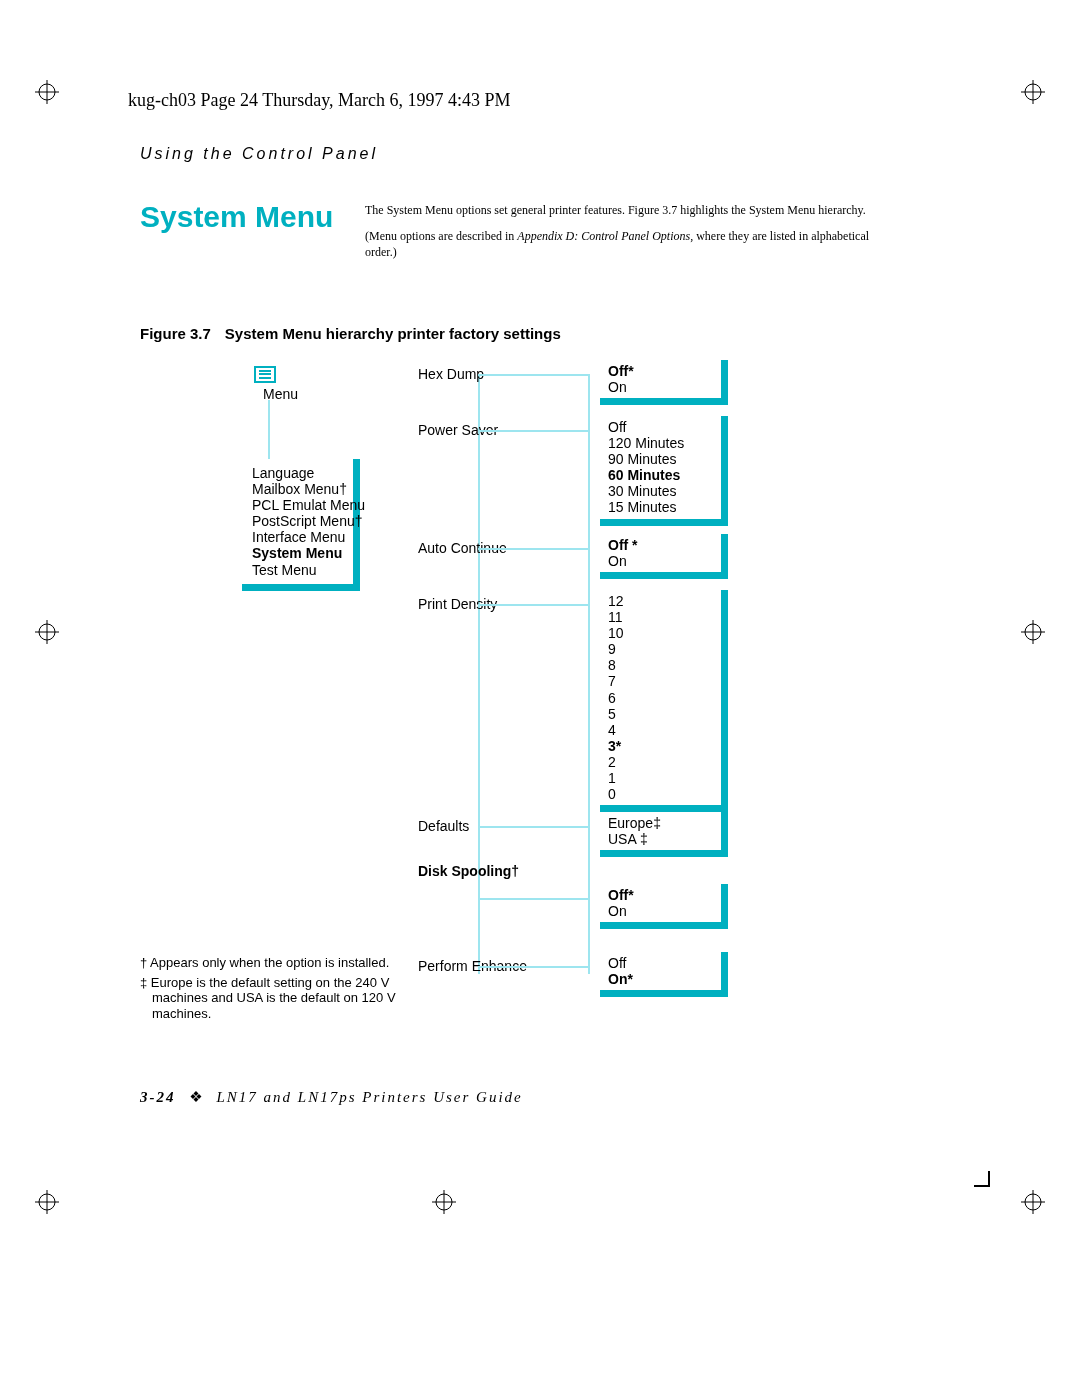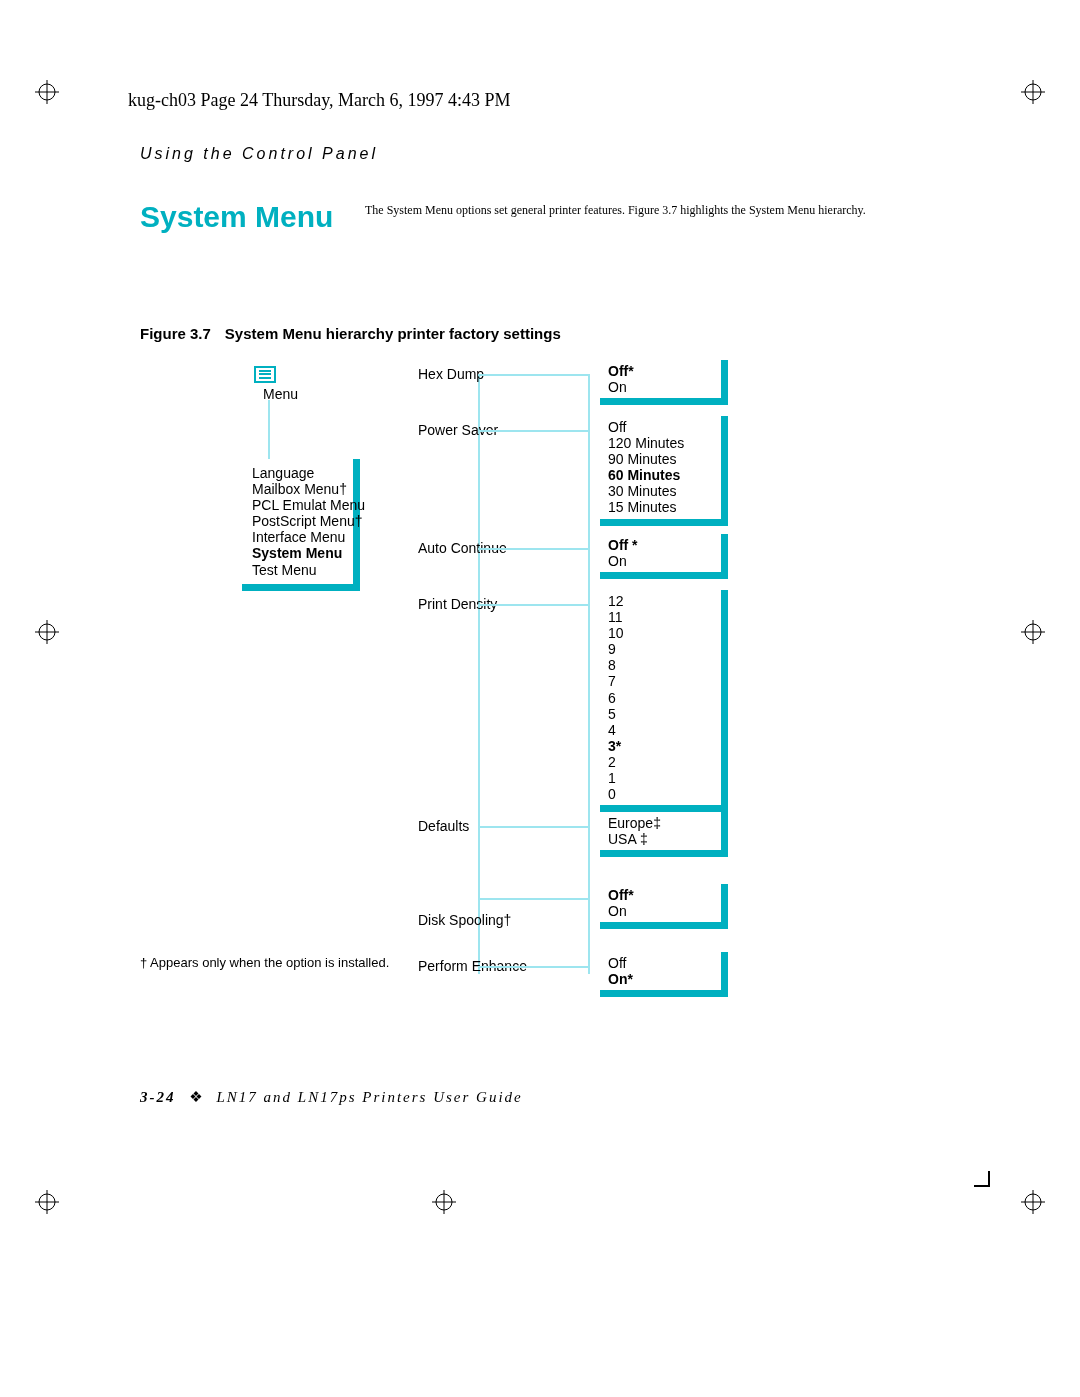--- a/index.html
+++ b/index.html
@@ -272,20 +272,23 @@
 
 <div class="header-line">kug-ch03  Page 24  Thursday, March 6, 1997  4:43 PM</div>
 
 <div class="running-head">Using the Control Panel</div>
 
 <div class="title">System Menu</div>
 
 <div class="intro">
   <div>The System Menu options set general printer features. Figure 3.7 highlights the System Menu hierarchy.</div>
   <div style="height:10px"></div>
+  <div>
+    <span>(Menu options are described in </span><span class="italic">Appendix D: Control Panel Options</span><span>, where they are listed in alphabetical order.)</span>
+  </div>
 </div>
 
 <div class="figcap">
   <span>Figure 3.7</span><span class="gap"></span><span>System Menu hierarchy printer factory settings</span>
 </div>
 
 <div class="diag">
 
   <div class="col1-icon">
       <div class="col1-icon-inner"></div>
@@ -302,21 +305,21 @@
       <div class="item">Test Menu</div>
     </div>
 
   <div class="col2-vline"></div>
   <div class="col2" id="col2">
       <div class="sub" style="top: 6px;">Hex Dump</div>
       <div class="sub" style="top: 62px;">Power Saver</div>
       <div class="sub" style="top: 180px;">Auto Continue</div>
       <div class="sub" style="top: 236px;">Print Density</div>
       <div class="sub" style="top: 458px;">Defaults</div>
-      <div class="sub" style="top: 552px;">Disk Spooling†</div>
+      <div class="sub" style="top: 503px; font-weight: bold;">Disk Spooling†</div>
       <div class="sub" style="top: 598px;">Perform Enhance</div>
     </div>
 
   <div id="midlines">
       <div class="mid-hline" style="top: 14px;"></div>
       <div class="mid-hline" style="top: 70px;"></div>
       <div class="mid-hline" style="top: 188px;"></div>
       <div class="mid-hline" style="top: 244px;"></div>
       <div class="mid-hline" style="top: 466px;"></div>
       <div class="mid-hline" style="top: 538px;"></div>
@@ -367,20 +370,21 @@
       <div class="optbox" style="top: 592px;">
         <div class="row">Off</div>
         <div class="row bold">On*</div>
       </div>
     </div>
 
 </div>
 
 <div class="footnotes" id="footnotes">
     <div class="fn">† Appears only when the option is installed.</div>
+    <div class="fn">‡ Europe is the default setting on the 240 V machines and USA is the default on 120 V machines.</div>
   </div>
 
 <div class="footer">
   <span class="pg">3-24</span>
   <span class="diamond">❖</span>
   <span>LN17 and LN17ps Printers User Guide</span>
 </div>
 
 <div class="corner-mark low-right"></div>
 

